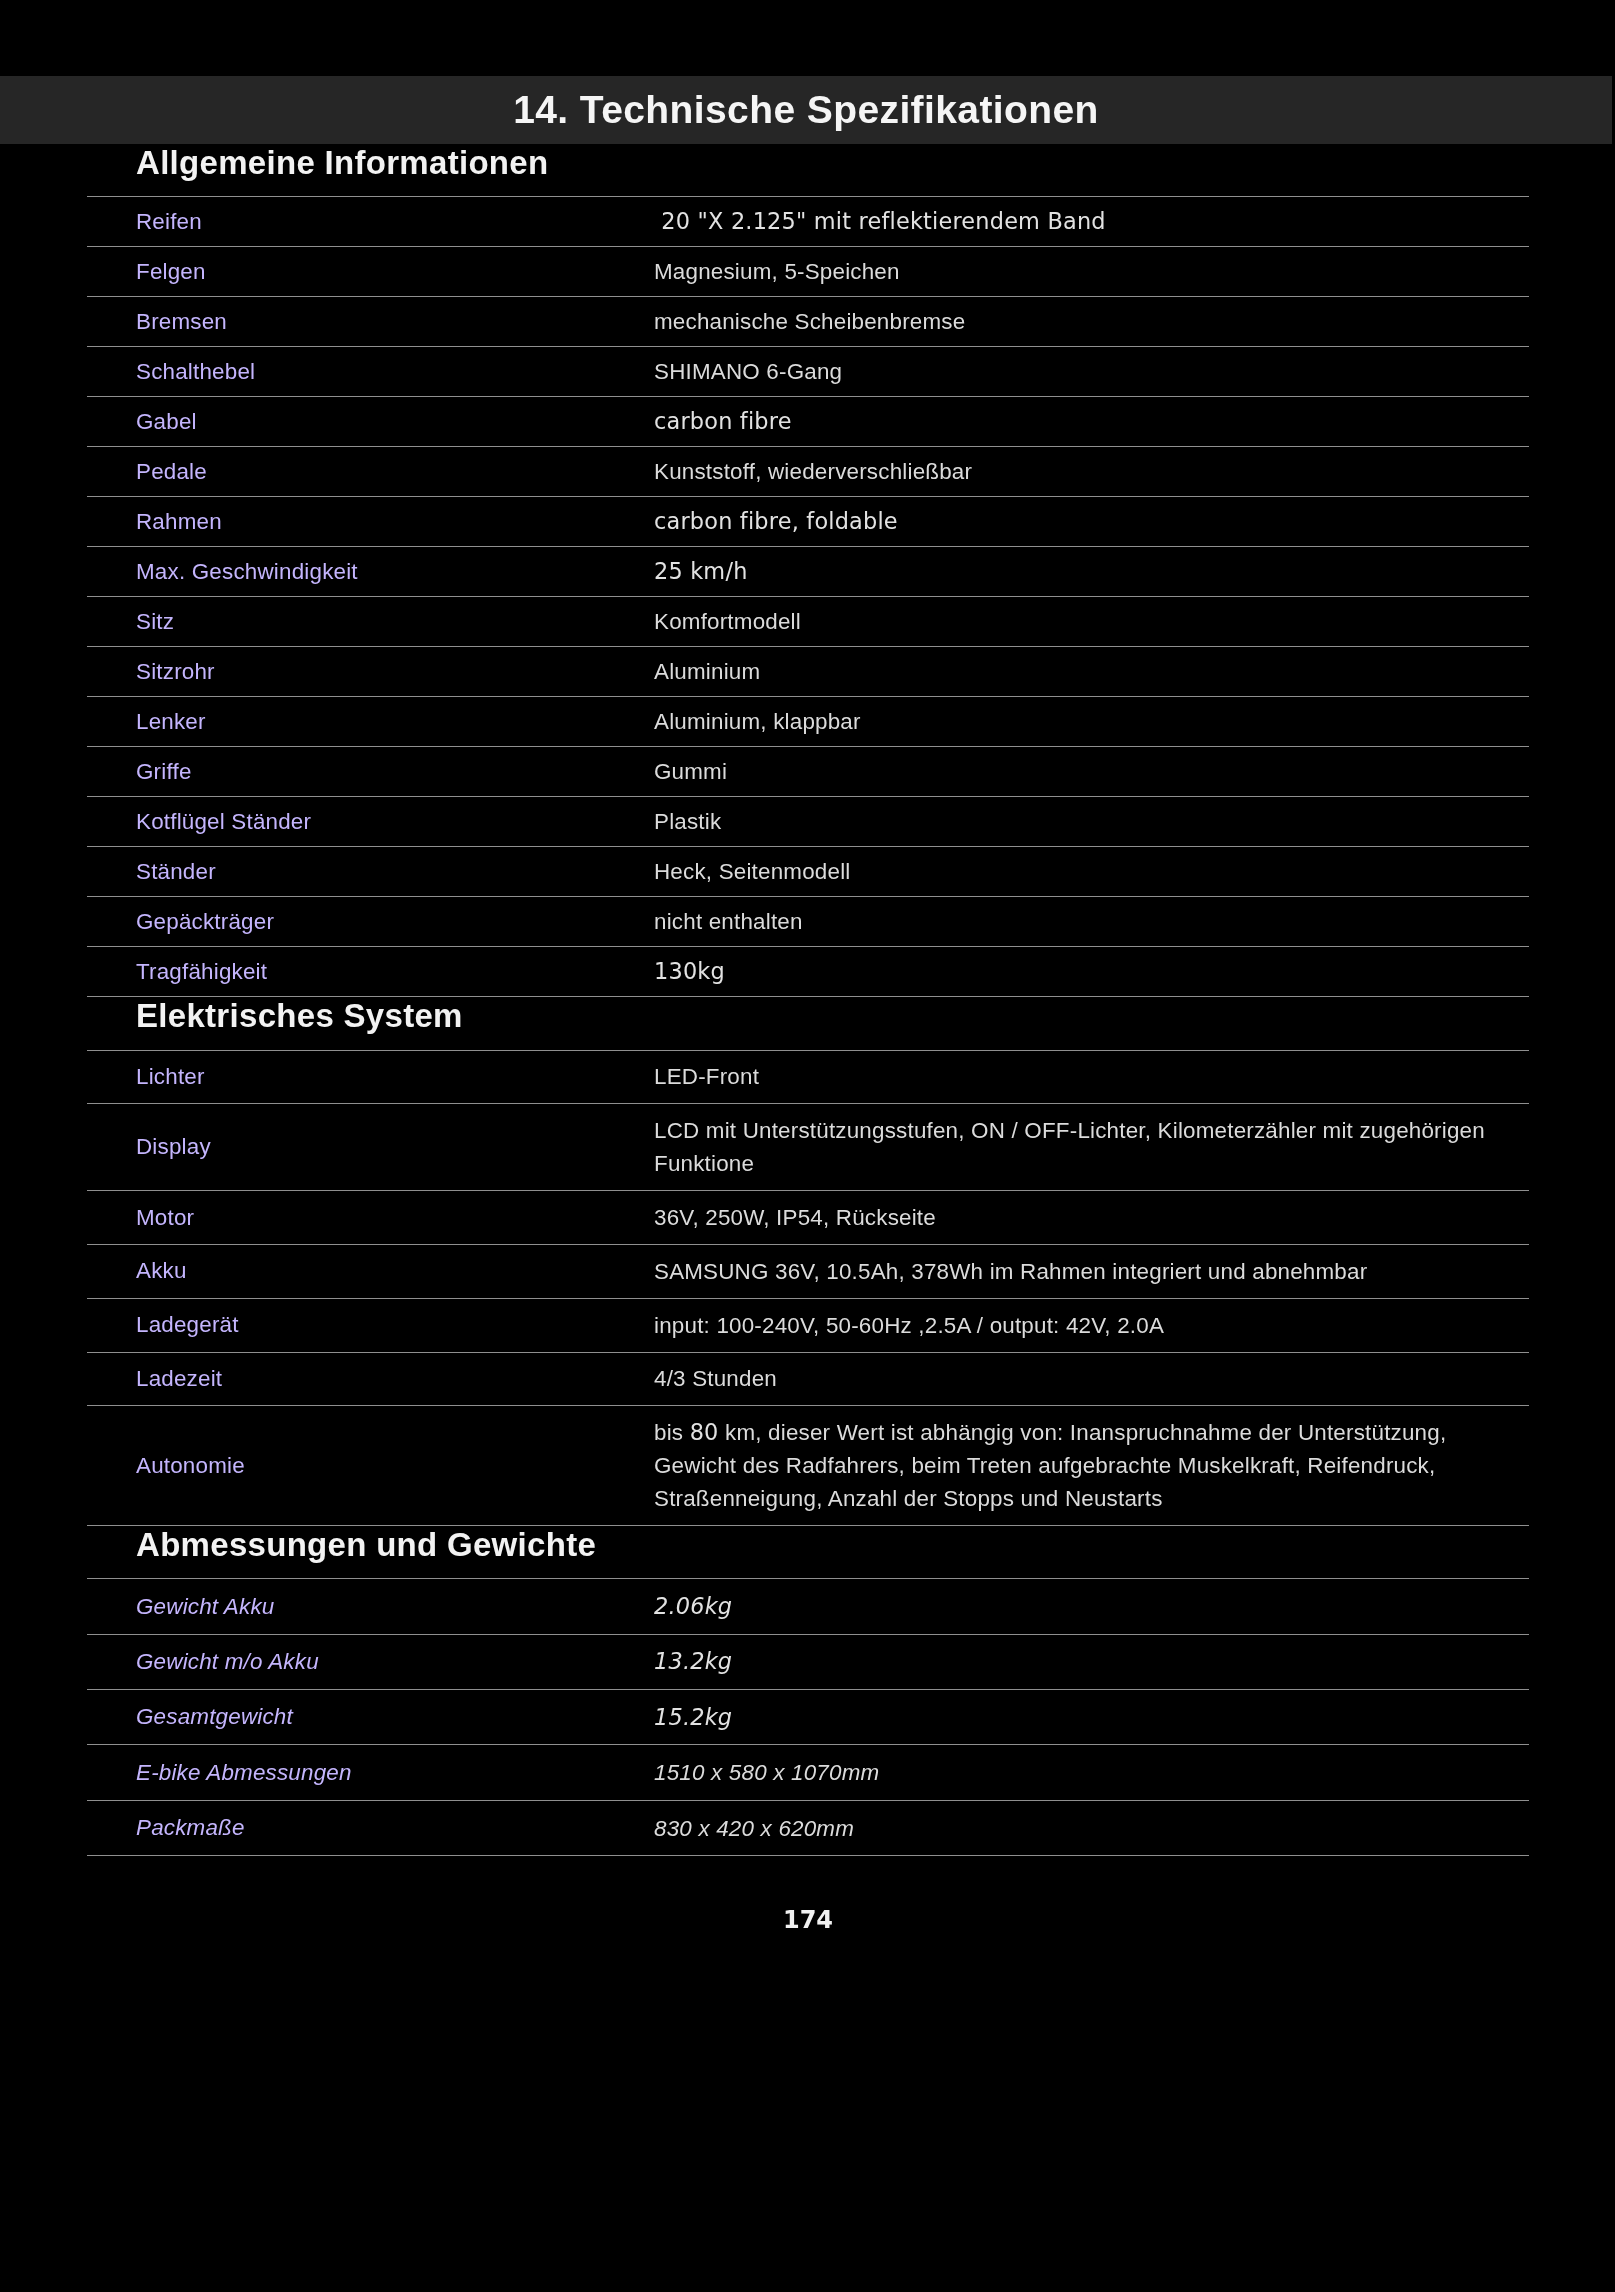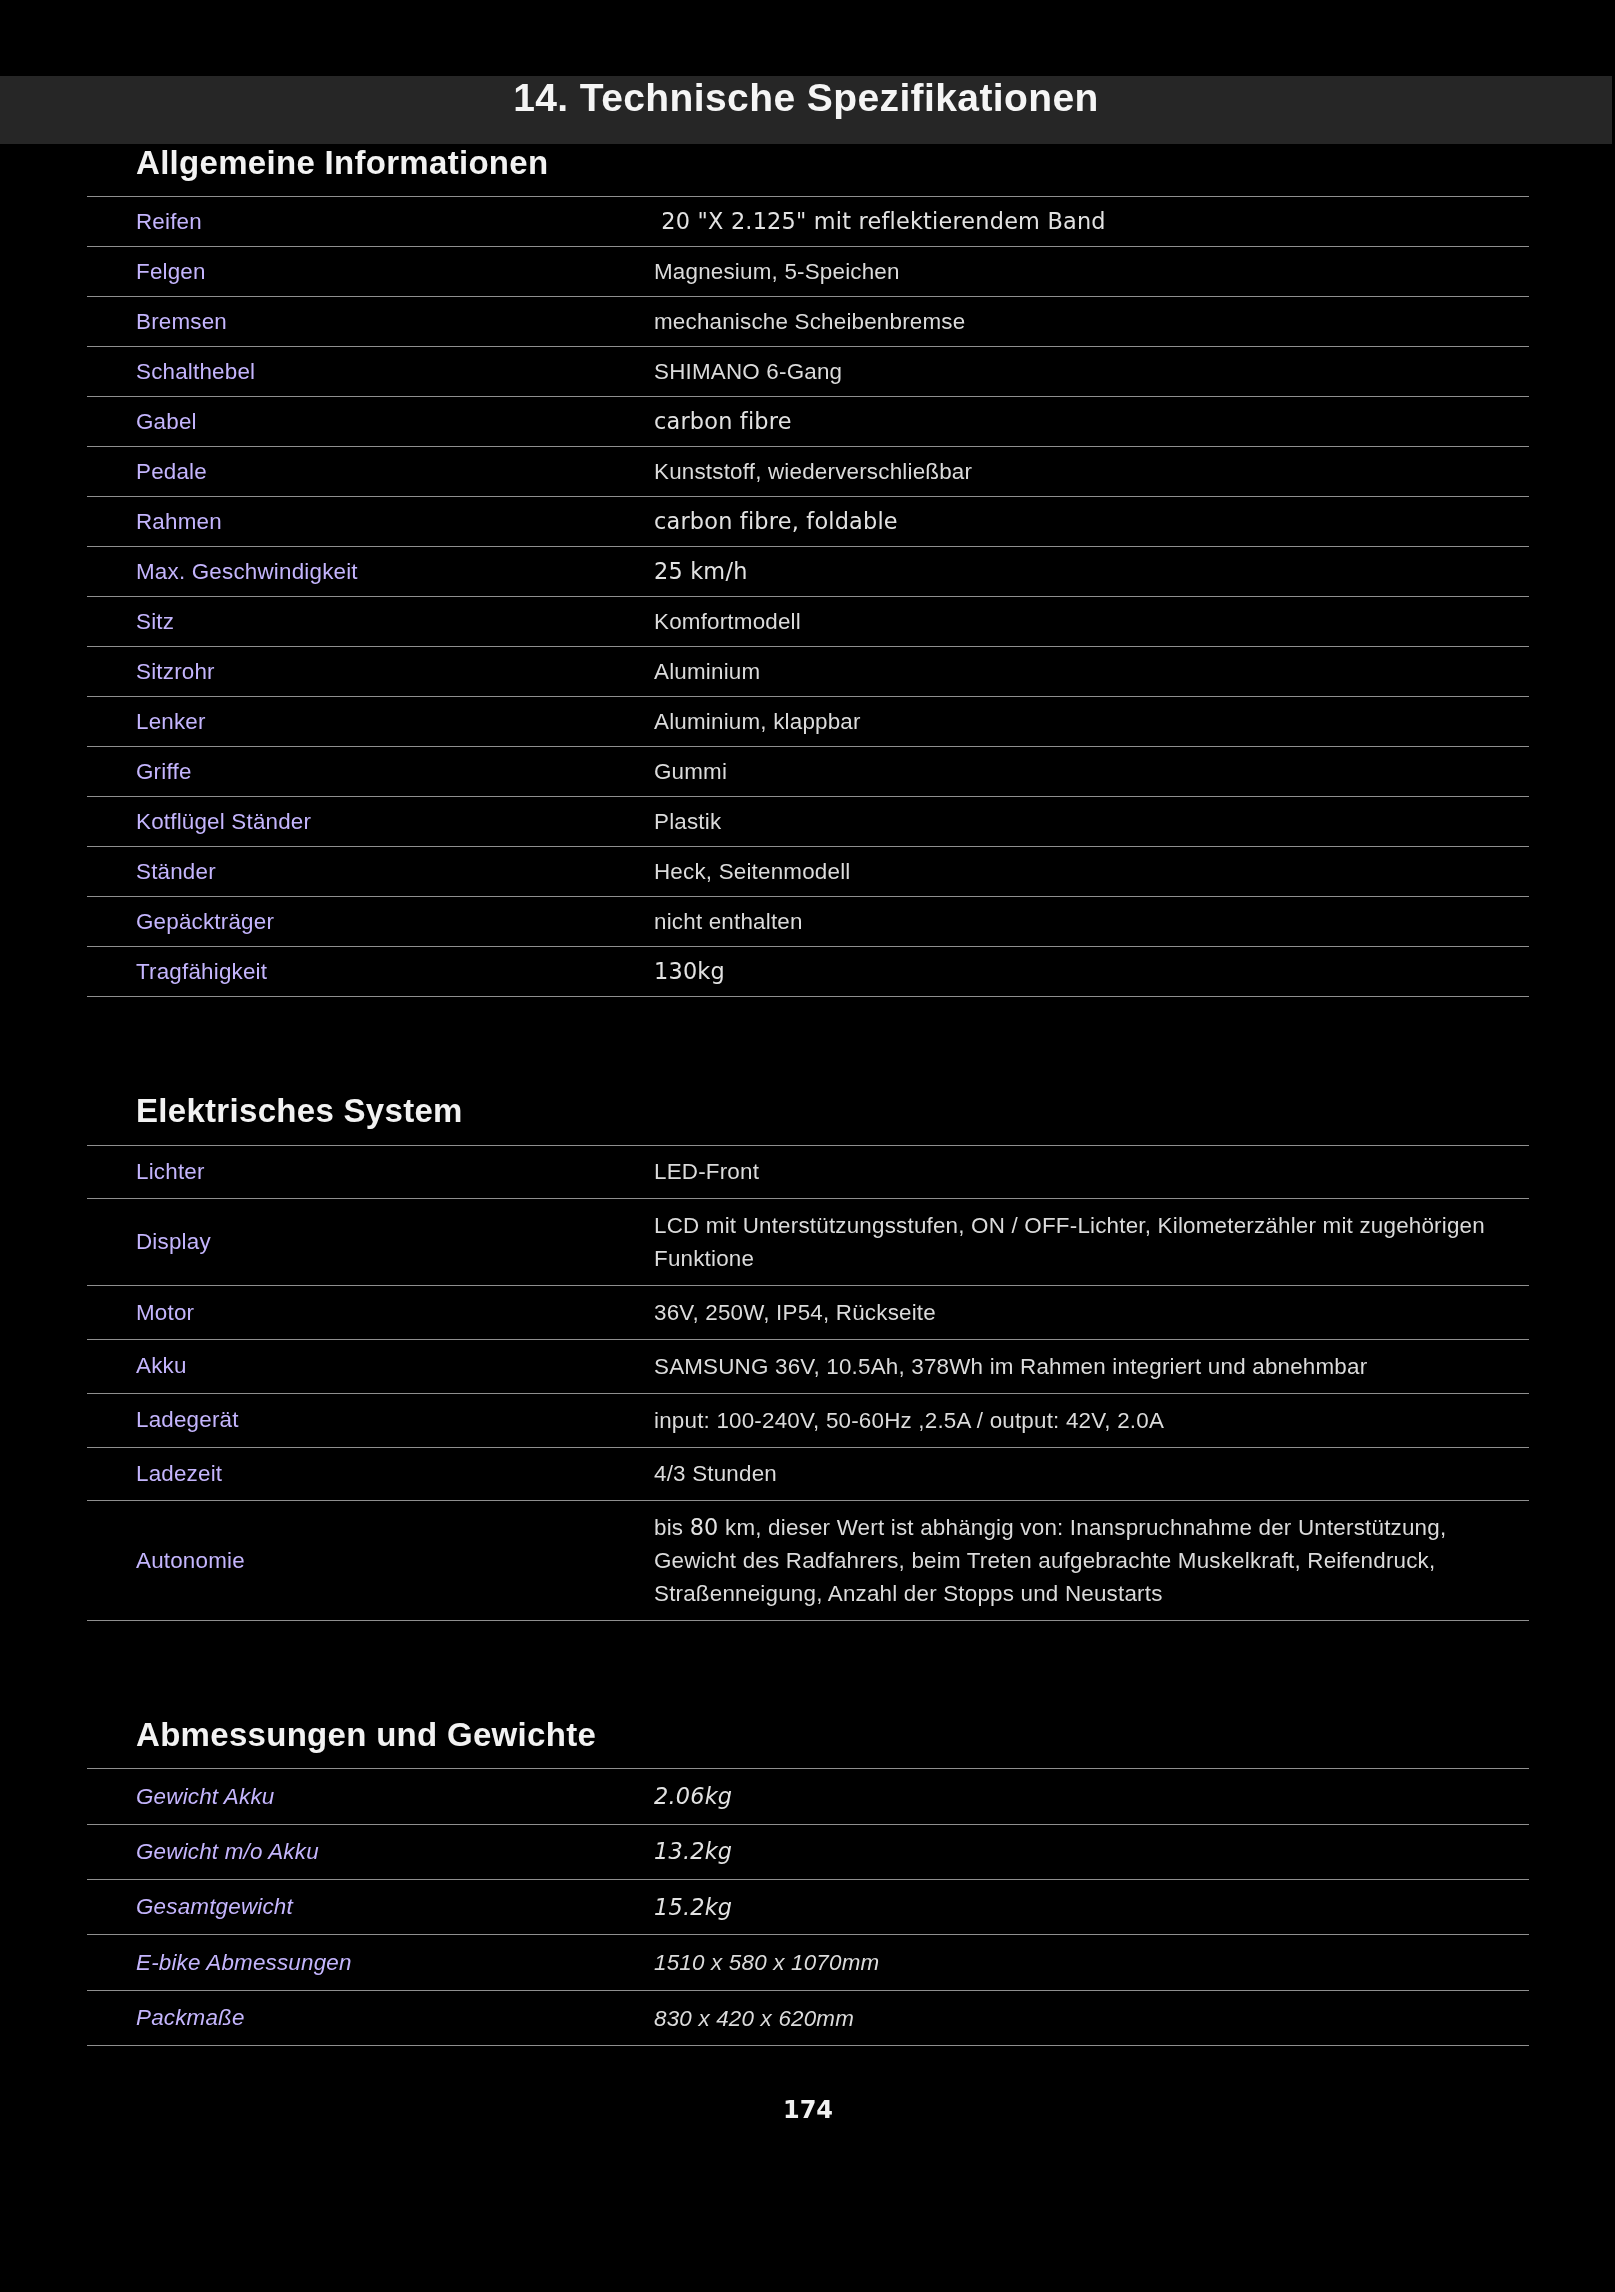--- a/index.html
+++ b/index.html
@@ -10,35 +10,35 @@
     background: #000;
     overflow: hidden;
     font-family: "Liberation Sans", sans-serif;
     -webkit-font-smoothing: antialiased;
   }
   .title-band {
     position: absolute;
     top: 76px; left: 0;
     width: 1612px; height: 68px;
     background: #262626;
-    display: flex; align-items: flex-start; justify-content: center;
+    display: flex; align-items: center; justify-content: center;
   }
   .title-band h1 {
     margin: 0;
     font-size: 39px;
     font-weight: 600;
     letter-spacing: 0.4px;
     color: #f5f5f5;
   }
   .content {
     position: absolute;
     top: 144px; left: 87px;
     width: 1442px;
   }
-  .sec + .sec { margin-top: 95px; }
+  .sec + .sec { }
   .sec-title {
     margin: 0 0 14.3px 49px;
     font-size: 33px;
     font-weight: 600;
     letter-spacing: 0.3px;
     color: #f2f2f2;
   }
   .tbl { border-top: 1.8px solid #8f8f8f; }
   .row {
     display: flex;

